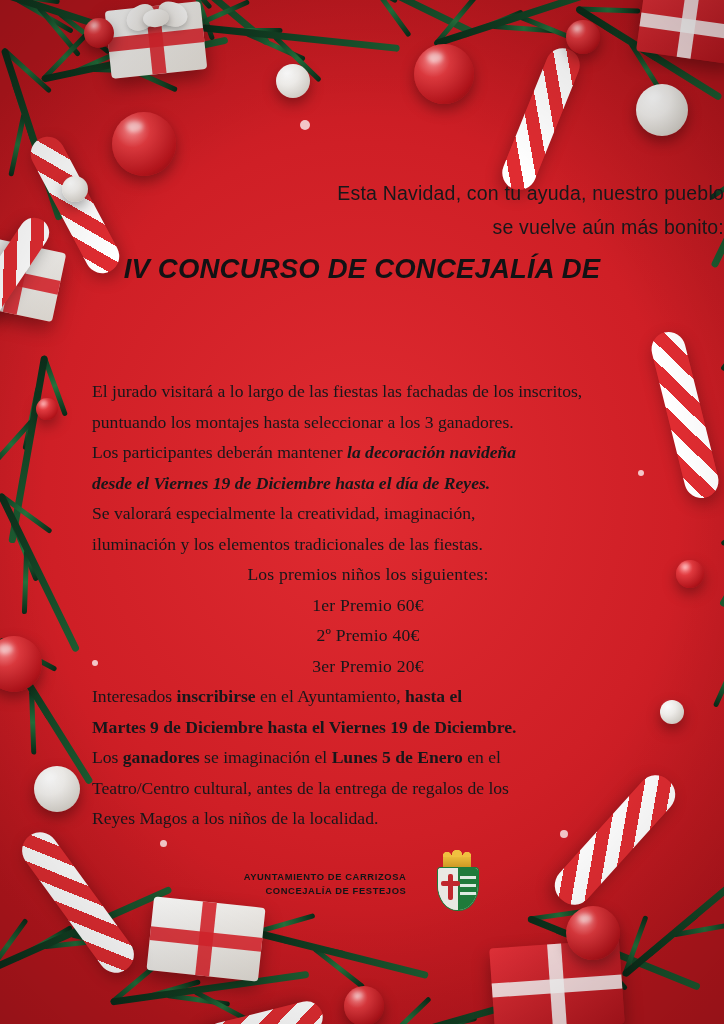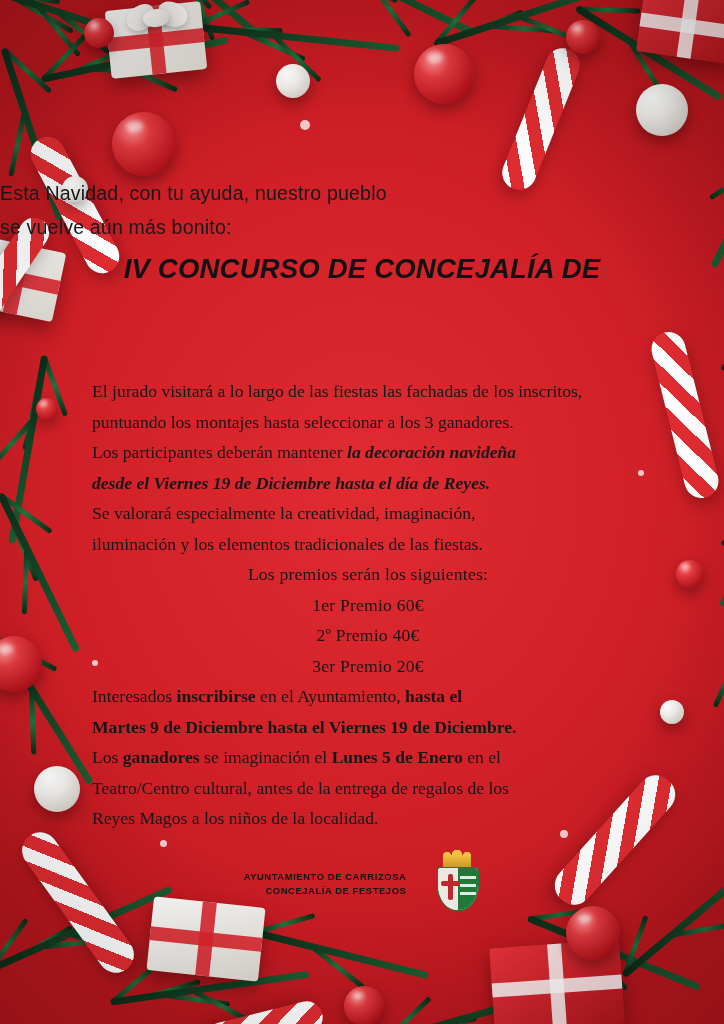--- a/index.html
+++ b/index.html
@@ -145,21 +145,21 @@
   .content {
     position: absolute;
     inset: 0;
     z-index: 20;
   }
   .intro {
     position: absolute;
     top: 176px;
     left: 0;
     right: 0;
-    text-align: left;
+    text-align: right;
     color: #18181a;
     font-size: 19.5px;
     line-height: 34px;
     letter-spacing: 0.2px;
   }
   .title {
     position: absolute;
     top: 252px;
     left: 0;
     right: 0;
@@ -508,21 +508,21 @@
         <span>Los participantes deberán mantener </span><b>la decoración navideña</b>
       </p>
       <p>
         <b>desde el Viernes 19 de Diciembre hasta el día de Reyes.</b>
       </p>
 
       <p>Se valorará especialmente la creatividad, imaginación,</p>
       <p>iluminación y los elementos tradicionales de las fiestas.</p>
 
       <div class="prizes">
-        <p class="row">Los premios serán los siguientes:</p>
+        <p class="row">Los premios niños los siguientes:</p>
         <p class="row">1er Premio 60€</p>
         <p class="row">2º Premio  40€</p>
         <p class="row">3er Premio 20€</p>
       </div>
 
       <p>
         <span>Interesados </span><b class="nb">inscribirse</b><span> en el Ayuntamiento, </span><b class="nb">hasta el</b>
       </p>
       <p>
         <b class="nb">Martes 9 de Diciembre hasta el Viernes 19 de Diciembre.</b>

